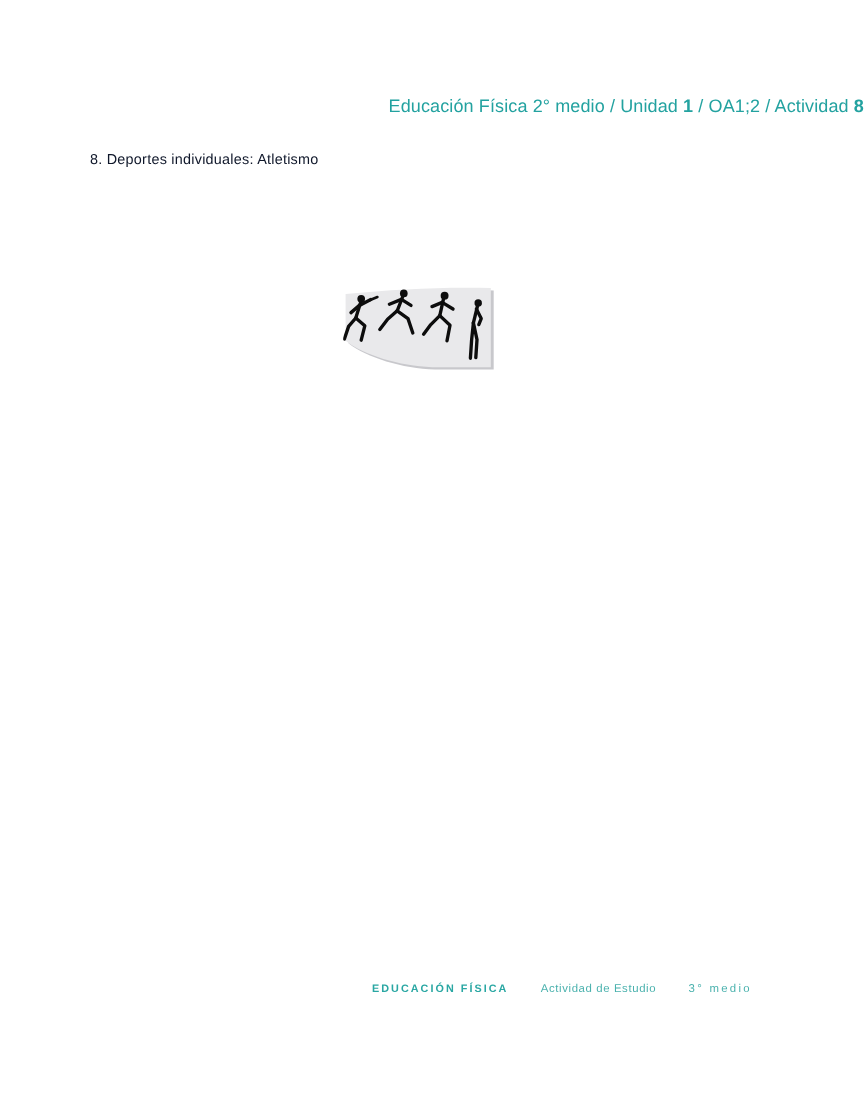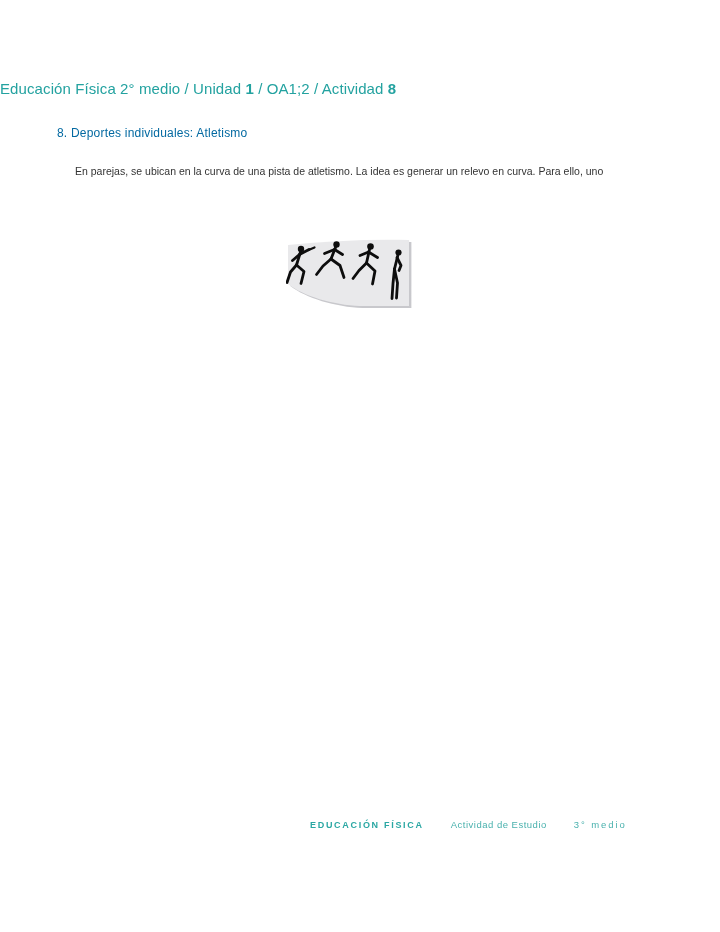--- a/index.html
+++ b/index.html
@@ -13,37 +13,37 @@
     width: 720px;
     height: 932px;
     background: #ffffff;
     overflow: hidden;
   }
   .doc-title {
     position: absolute;
     top: 80px;
     left: 0;
     width: 720px;
-    text-align: left;
+    text-align: right;
     font-size: 15px;
     font-weight: 500;
     letter-spacing: 0.1px;
     color: #23a2a0;
     margin: 0;
   }
   .doc-title .num {
     font-weight: 700;
   }
   .section-heading {
     position: absolute;
     top: 126px;
-    left: 57px;
+    left: 75px;
     font-size: 12px;
     font-weight: 500;
-    color: #0369a1;
+    color: #0f172a;
     margin: 0;
     letter-spacing: 0.2px;
   }
   .body-text {
     position: absolute;
     top: 165px;
     left: 75px;
     width: 560px;
     font-size: 10.5px;
     line-height: 13px;
@@ -64,21 +64,21 @@
   .illustration svg {
     display: block;
     width: 126px;
     height: 75px;
   }
   .doc-footer {
     position: absolute;
     top: 819px;
     left: 310px;
     display: flex;
-    align-items: center;
+    align-items: flex-start;
     gap: 27px;
     color: #2aa7a3;
     font-size: 9.5px;
   }
   .f-subject {
     font-weight: 700;
     font-size: 9px;
     letter-spacing: 1.7px;
   }
   .f-program {
@@ -109,21 +109,20 @@
 </head>
 <body>
 
 <div class="page">
 
   <h1 class="doc-title"><span>Educación Física 2° medio / Unidad </span><span class="num">1</span><span> / OA1;2 / Actividad </span><span class="num">8</span></h1>
 
   <h2 class="section-heading">8. Deportes individuales: Atletismo</h2>
 
   <p class="body-text">
-    <span class="line">En parejas, se ubican en la curva de una pista de atletismo. La idea es generar un relevo en curva. Para ello, uno</span>
   </p>
 
   <div class="illustration">
     <svg viewBox="0 0 126 75" xmlns="http://www.w3.org/2000/svg">
 
       <path d="M2,7 C42,3 84,1 123,2 L123,68 L74,68 C47,67 17,58 2,46 Z" transform="translate(2.4,2)" fill="#c8c8cc"></path>
 
       <path d="M2,7 C42,3 84,1 123,2 L123,68 L74,68 C47,67 17,58 2,46 Z" fill="#e9e9eb"></path>
 
       <g>

